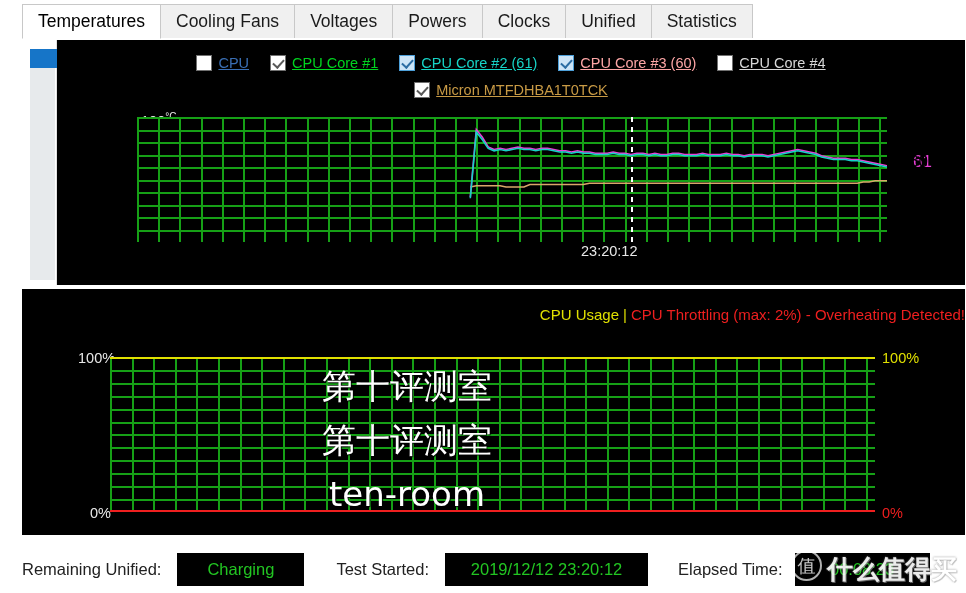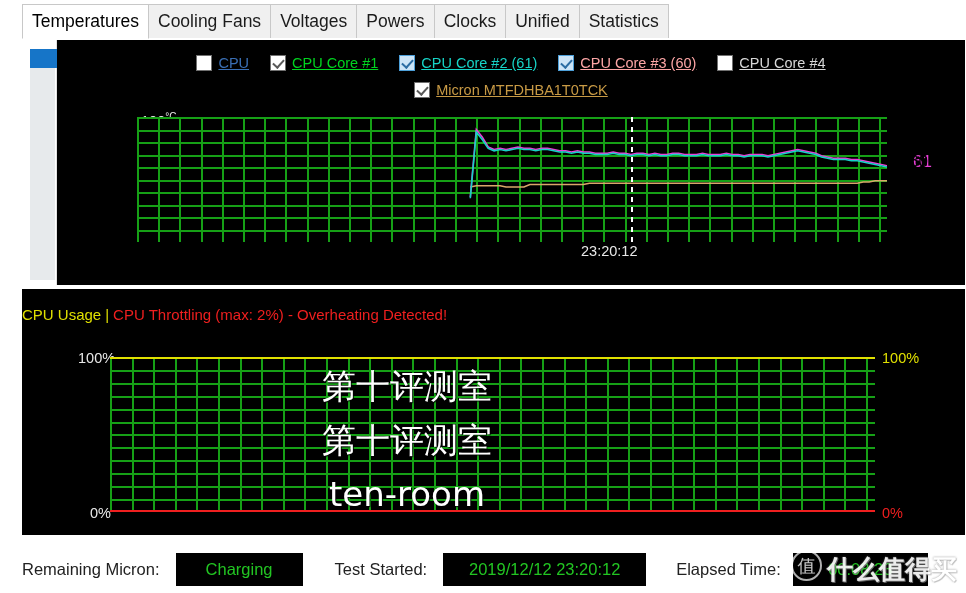--- a/index.html
+++ b/index.html
@@ -12,21 +12,21 @@
   #app { position: relative; width: 966px; height: 593px; background: #fff; }
 
   
   .tabbar {
     position: absolute; left: 22px; top: 4px;
     height: 35px;
     display: flex; align-items: stretch;
   }
   .tab {
     display: flex; align-items: center;
-    padding: 0 9px;
+    padding: 0 15px;
     font-size: 17.5px;
     color: #1b1b1b;
     background: #f0f0f0;
     border: 1px solid #c8c8c8;
     border-left: none;
     line-height: 1;
     white-space: nowrap;
     cursor: default;
   }
   .tab:first-child { border-left: 1px solid #c8c8c8; }
@@ -122,21 +122,21 @@
   .val-lbl { position: absolute; font-size: 17px; white-space: nowrap; }
 
   
   .usage-panel {
     position: absolute; left: 22px; top: 289px;
     width: 943px; height: 246px;
     background: #000000;
     overflow: hidden;
   }
   .usage-title {
-    text-align: left;
+    text-align: right;
     font-size: 15px;
     margin-top: 17px;
     white-space: nowrap;
   }
   .t-usage { color: #e0e000; }
   .t-sep { color: #dddd00; margin: 0 4px; }
   .t-throttle { color: #ef1f1f; }
 
   .overlay-text {
     position: absolute;
@@ -404,21 +404,21 @@
 
       <div class="overlay-text" id="overlay" style="top:46px;">
           <div style="margin-bottom: 20px;">第十评测室</div>
           <div style="margin-bottom: 20px;">第十评测室</div>
           <div style="margin-bottom: 20px;">ten-room</div>
         </div>
     </div>
   </div>
 
   <div class="statusbar">
-    <div class="sb-label" style="margin-left:22px;">Remaining Micron:</div>
+    <div class="sb-label" style="margin-left:22px;">Remaining Unified:</div>
     <div class="sb-value" style="margin-left:16px;width:127px;">Charging</div>
     <div class="sb-label" style="margin-left:32px;">Test Started:</div>
     <div class="sb-value" style="margin-left:16px;width:203px;">2019/12/12 23:20:12</div>
     <div class="sb-label" style="margin-left:30px;">Elapsed Time:</div>
     <div class="sb-value" style="margin-left:12px;width:135px;">00:08:23</div>
   </div>
 
   <div class="watermark">
     <div class="wm-circle">值</div>
     <div class="wm-text">什么值得买</div>

